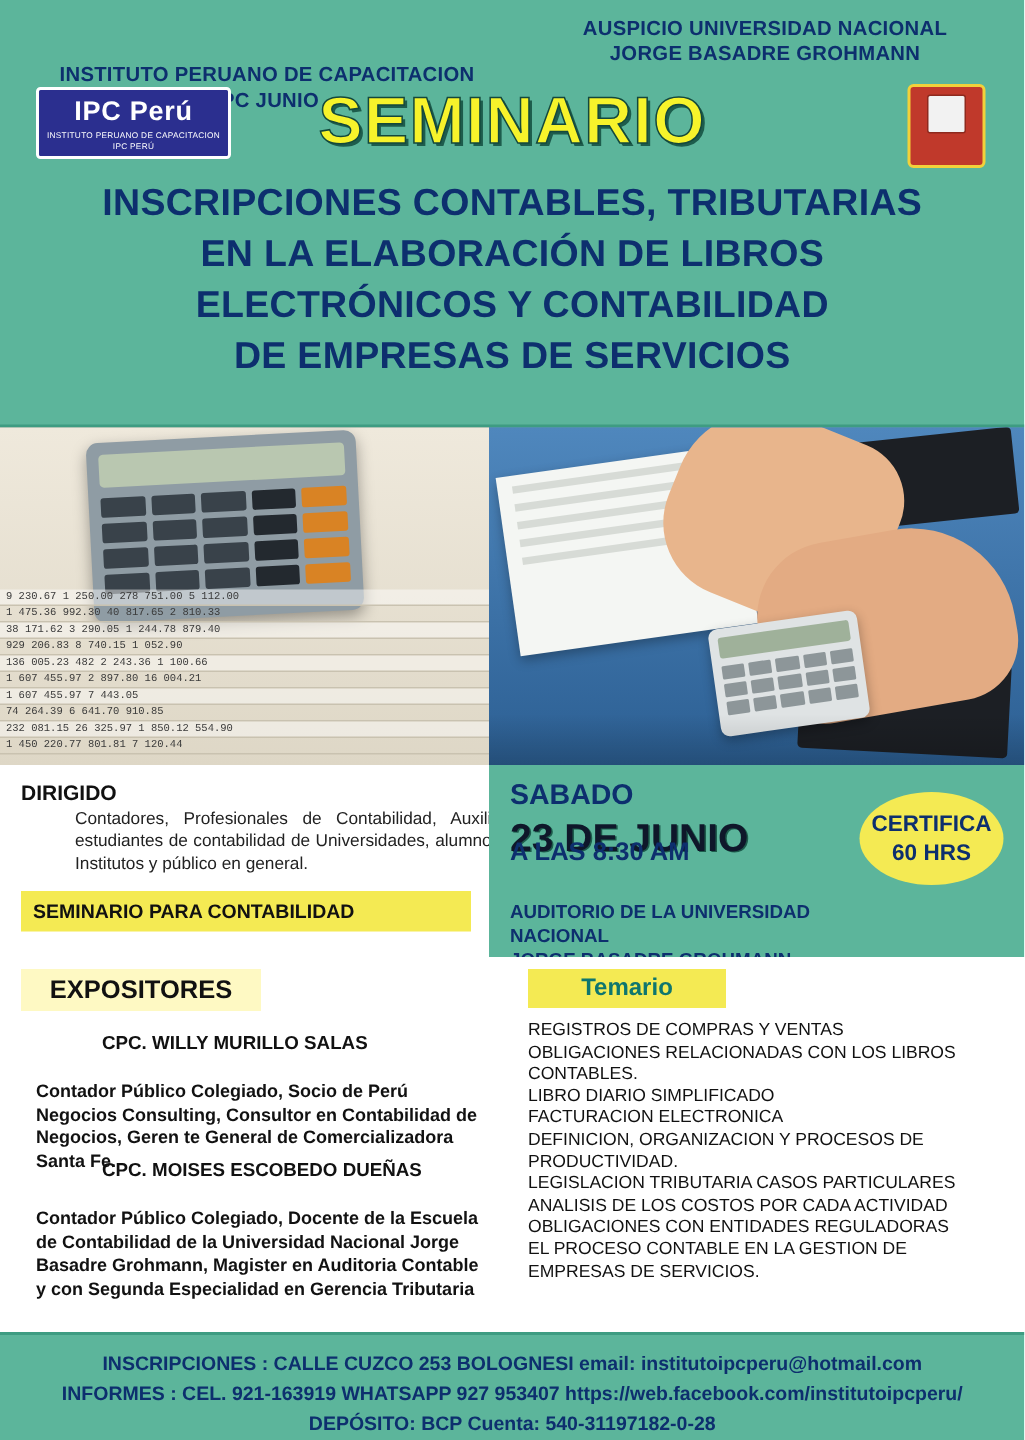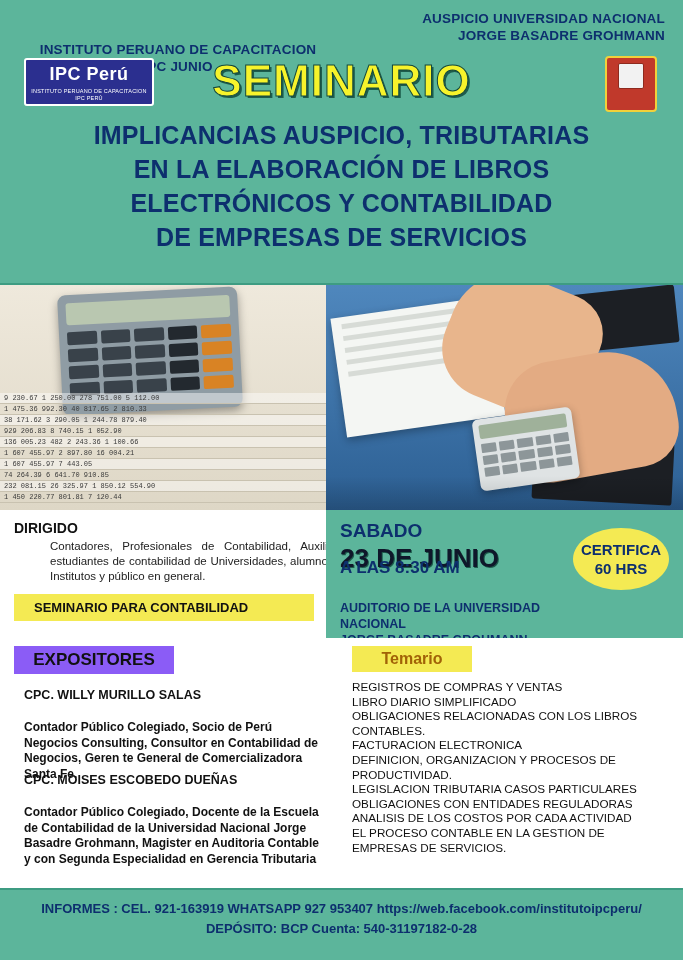--- a/index.html
+++ b/index.html
@@ -26,21 +26,21 @@
     text-align: center;
     color: #0d2f6e;
     font-weight: bold;
     font-size: 13.5px;
     line-height: 17px;
     letter-spacing: .2px;
     margin-top: 31px;
   }
   .hdr-right {
     position: absolute; right: 18px; top: 10px; width: 310px;
-    text-align: right;
+    text-align: center;
     color: #0d2f6e;
     font-weight: bold;
     font-size: 13.5px;
     line-height: 17px;
     letter-spacing: .2px;
   }
 
   
   .ipc-logo {
     position: absolute; left: 24px; top: 58px;
@@ -157,51 +157,51 @@
   .mid-right { position: absolute; left: 326px; top: 0; width: 357px; height: 128px; background: #5cb59b; }
 
   .dirigido-t { position: absolute; left: 14px; top: 10px; font-size: 14px; font-weight: bold; color: #111; }
   .dirigido-b {
     position: absolute; left: 14px; top: 29px; width: 300px;
     font-size: 11.5px; color: #222; line-height: 15px; text-align: justify; margin-left: 36px;
   }
   .sem-cont {
     position: absolute; left: 14px; top: 84px; width: 300px;
     font-size: 13px; font-weight: bold; color: #111;
-    background: #f4ea53; padding: 6px 20px;
+    background: #f4ea53; padding: 6px 8px;
   }
 
   .sabado { position: absolute; left: 14px; top: 10px; font-size: 19px; font-weight: bold; color: #0d2f6e; }
   .fecha { position: absolute; left: 14px; top: 33px; font-size: 26px; font-weight: bold; color: #0f172a;
            text-shadow: 1px 1px 0 #1d5c4c; }
   .hora { position: absolute; left: 14px; top: 48px; font-size: 17px; font-weight: bold; color: #0d2f6e; }
   .aud { position: absolute; left: 14px; top: 90px; width: 260px; font-size: 12.5px; font-weight: bold;
          color: #0d2f6e; line-height: 16px; }
   .certifica {
     position: absolute; right: 14px; top: 18px;
     width: 96px; height: 62px; border-radius: 50%;
     background: #f4ea53;
     color: #0d2f6e; font-weight: bold; font-size: 15px;
     text-align: center; padding-top: 12px; line-height: 19px;
   }
 
   
   .lower { position: absolute; left: 0; top: 638px; width: 683px; height: 250px; background: #ffffff; }
   .exp-head {
     position: absolute; left: 14px; top: 8px; width: 160px;
-    background: #8b5cf6; color: #111; font-weight: bold; font-size: 17px;
+    background: #fef9c3; color: #111; font-weight: bold; font-size: 17px;
     text-align: center; padding: 4px 0;
   }
   .tem-head {
-    position: absolute; left: 352px; top: 8px; width: 120px;
-    background: #f4ea53; color: #a16207; font-weight: bold; font-size: 16px;
+    position: absolute; left: 352px; top: 8px; width: 132px;
+    background: #f4ea53; color: #0f766e; font-weight: bold; font-size: 16px;
     text-align: center; padding: 4px 0;
   }
   .exp-block { position: absolute; left: 24px; width: 300px; color: #111; }
-  .exp-name { font-size: 12.5px; font-weight: bold; }
+  .exp-name { font-size: 12.5px; font-weight: bold; margin-left: 44px; }
   .exp-desc { font-size: 12px; font-weight: bold; line-height: 15.5px; margin-top: 18px; }
   .exp1 { top: 50px; }
   .exp2 { top: 135px; }
   .temario {
     position: absolute; left: 352px; top: 42px; width: 320px;
     font-size: 11.7px; color: #111; line-height: 14.6px;
   }
   .temario div { white-space: normal; }
 
   
@@ -235,21 +235,21 @@
 IPC PERÚ</div>
     </div>
 
     <div class="uni-seal">
       <div class="crest"></div>
     </div>
 
     <div class="seminario">SEMINARIO</div>
 
     <div class="maintitle">
-      <div>IMPLICANCIAS AUSPICIO, TRIBUTARIAS</div>
+      <div>INSCRIPCIONES CONTABLES, TRIBUTARIAS</div>
       <div>EN LA ELABORACIÓN DE LIBROS</div>
       <div>ELECTRÓNICOS Y CONTABILIDAD</div>
       <div>DE EMPRESAS DE SERVICIOS</div>
     </div>
   </div>
 
   <div class="photos">
 
     <div class="photo photo-left">
       <div class="sheet">
@@ -362,29 +362,30 @@
       <div class="exp-desc">Contador Público Colegiado, Socio de Perú Negocios Consulting, Consultor en Contabilidad de Negocios, Geren te General de Comercializadora Santa Fe.</div>
     </div>
 
     <div class="exp-block exp2">
       <div class="exp-name">CPC. MOISES ESCOBEDO DUEÑAS</div>
       <div class="exp-desc">Contador Público Colegiado, Docente de la Escuela de Contabilidad de la Universidad Nacional Jorge Basadre Grohmann, Magister en Auditoria Contable y con Segunda Especialidad en Gerencia Tributaria</div>
     </div>
 
     <div class="temario">
       <div>REGISTROS DE COMPRAS Y VENTAS</div>
+      <div>OBLIGACIONES RELACIONADAS CON LOS LIBROS CONTABLES.</div>
       <div>LIBRO DIARIO SIMPLIFICADO</div>
-      <div>OBLIGACIONES RELACIONADAS CON LOS LIBROS CONTABLES.</div>
       <div>FACTURACION ELECTRONICA</div>
       <div>DEFINICION, ORGANIZACION Y PROCESOS DE PRODUCTIVIDAD.</div>
       <div>LEGISLACION TRIBUTARIA CASOS PARTICULARES</div>
+      <div>ANALISIS DE LOS COSTOS POR CADA ACTIVIDAD</div>
       <div>OBLIGACIONES CON ENTIDADES REGULADORAS</div>
-      <div>ANALISIS DE LOS COSTOS POR CADA ACTIVIDAD</div>
       <div>EL PROCESO CONTABLE EN LA GESTION DE EMPRESAS DE SERVICIOS.</div>
     </div>
   </div>
 
   <div class="footer">
+    <div>INSCRIPCIONES : CALLE CUZCO 253 BOLOGNESI     email: institutoipcperu@hotmail.com</div>
     <div>INFORMES : CEL. 921-163919 WHATSAPP 927 953407   https://web.facebook.com/institutoipcperu/</div>
     <div>DEPÓSITO: BCP Cuenta: 540-31197182-0-28</div>
   </div>
 
 </div>
 
 </body></html>

